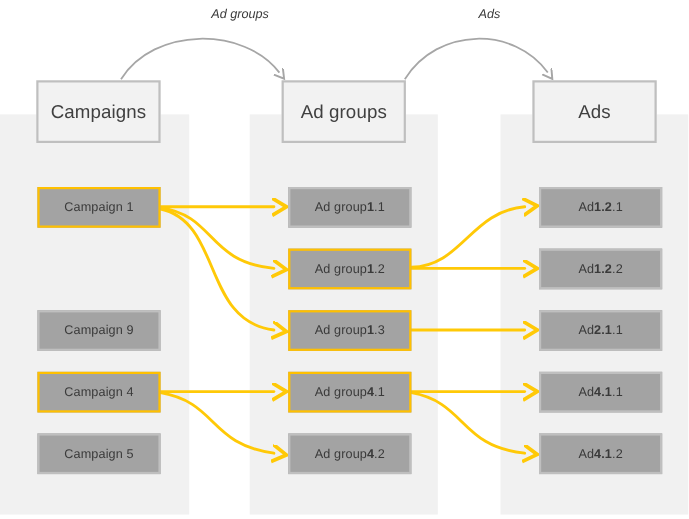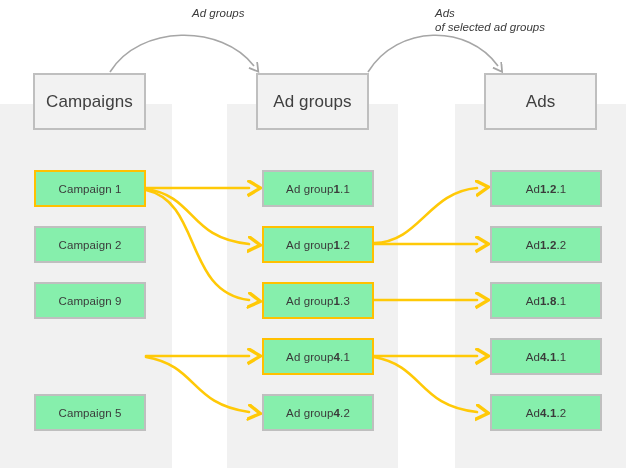--- a/index.html
+++ b/index.html
@@ -29,21 +29,21 @@
     display: flex;
     align-items: center;
     justify-content: center;
     font-size: 17px;
     color: #404040;
     letter-spacing: 0.1px;
   }
   .node {
     position: absolute;
     box-sizing: border-box;
-    background: #86efac;
+    background: #a3a3a3;
     border: 2px solid #bfbfbf;
     display: flex;
     align-items: center;
     justify-content: center;
     font-size: 11.5px;
     color: #3a3a3a;
     letter-spacing: 0.1px;
     white-space: nowrap;
   }
   .node.selected {
@@ -74,21 +74,20 @@
 
   <div class="band" style="left:0px; top:104px; width:172px; height:368px;"></div>
   <div class="band" style="left:227px; top:104px; width:171px; height:368px;"></div>
   <div class="band" style="left:455px; top:104px; width:171px; height:368px;"></div>
 
   <div class="annotation" style="left:192px; top:6px;">
     <div>Ad groups</div>
   </div>
   <div class="annotation" style="left:435px; top:6px;">
     <div>Ads</div>
-    <div>of selected ad groups</div>
   </div>
 
   <svg class="overlay" viewBox="0 0 626 472">
     <defs>
       <marker id="grayhead" markerWidth="10" markerHeight="10" refX="1" refY="3.2" orient="auto" markerUnits="strokeWidth">
         <path d="M0,0 L5.4,3.2 L0,6.4" fill="none" stroke="#a6a6a6" stroke-width="1.1"></path>
       </marker>
       <marker id="yellowhead" markerWidth="9" markerHeight="9" refX="0.6" refY="3" orient="auto" markerUnits="strokeWidth">
         <path d="M0,0 L5,3 L0,6" fill="none" stroke="#ffc907" stroke-width="1.3"></path>
       </marker>
@@ -112,25 +111,25 @@
     </g>
   </svg>
 
   <div class="col-header" style="left:33px; top:73px; width:113px; height:57px;">Campaigns</div>
   <div class="col-header" style="left:256px; top:73px; width:113px; height:57px;">Ad groups</div>
   <div class="col-header" style="left:484px; top:73px; width:113px; height:57px;">Ads</div>
 
   <div class="node selected" style="left:34px; top:170px; width:112px; height:37px;">
     <span>Campaign 1</span>
   </div>
-  <div class="node" style="left:34px; top:226px; width:112px; height:37px;">
-    <span>Campaign 2</span>
-  </div>
   <div class="node" style="left:34px; top:282px; width:112px; height:37px;">
     <span>Campaign 9</span>
+  </div>
+  <div class="node selected" style="left:34px; top:338px; width:112px; height:37px;">
+    <span>Campaign 4</span>
   </div>
   <div class="node" style="left:34px; top:394px; width:112px; height:37px;align-items:center;">
     <span>Campaign 5</span>
   </div>
 
   <div class="node" style="left:262px; top:170px; width:112px; height:37px;">
     <span>Ad group </span>
       <span class="b">1</span>
       <span>.1</span>
   </div>
@@ -160,21 +159,21 @@
       <span class="b">1.2</span>
       <span>.1</span>
   </div>
   <div class="node" style="left:490px; top:226px; width:112px; height:37px;">
     <span>Ad </span>
       <span class="b">1.2</span>
       <span>.2</span>
   </div>
   <div class="node" style="left:490px; top:282px; width:112px; height:37px;">
     <span>Ad </span>
-      <span class="b">1.8</span>
+      <span class="b">2.1</span>
       <span>.1</span>
   </div>
   <div class="node" style="left:490px; top:338px; width:112px; height:37px;">
     <span>Ad </span>
       <span class="b">4.1</span>
       <span>.1</span>
   </div>
   <div class="node" style="left:490px; top:394px; width:112px; height:37px;">
     <span>Ad </span>
       <span class="b">4.1</span>

